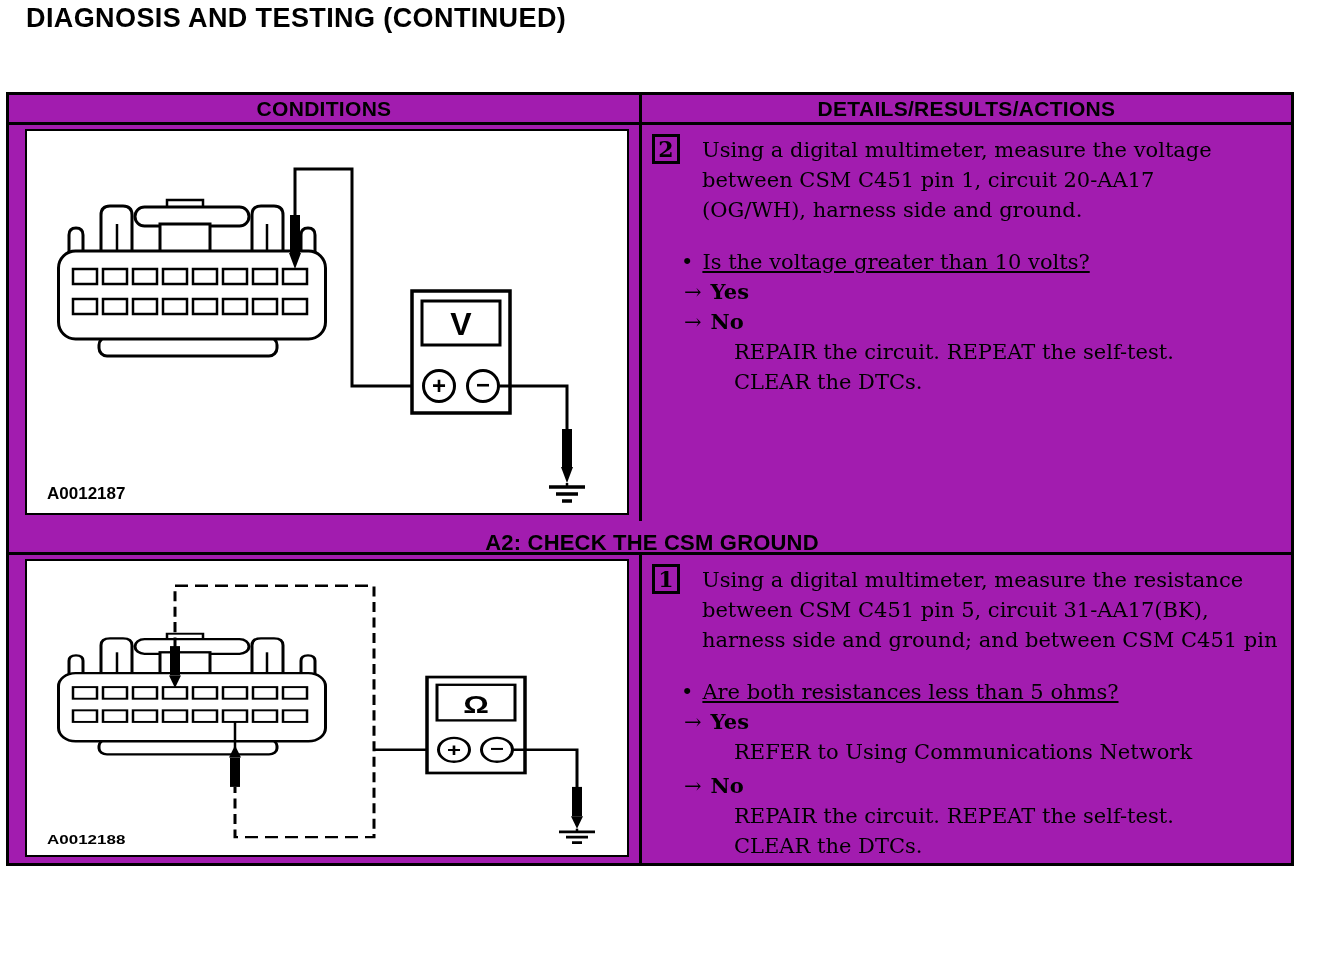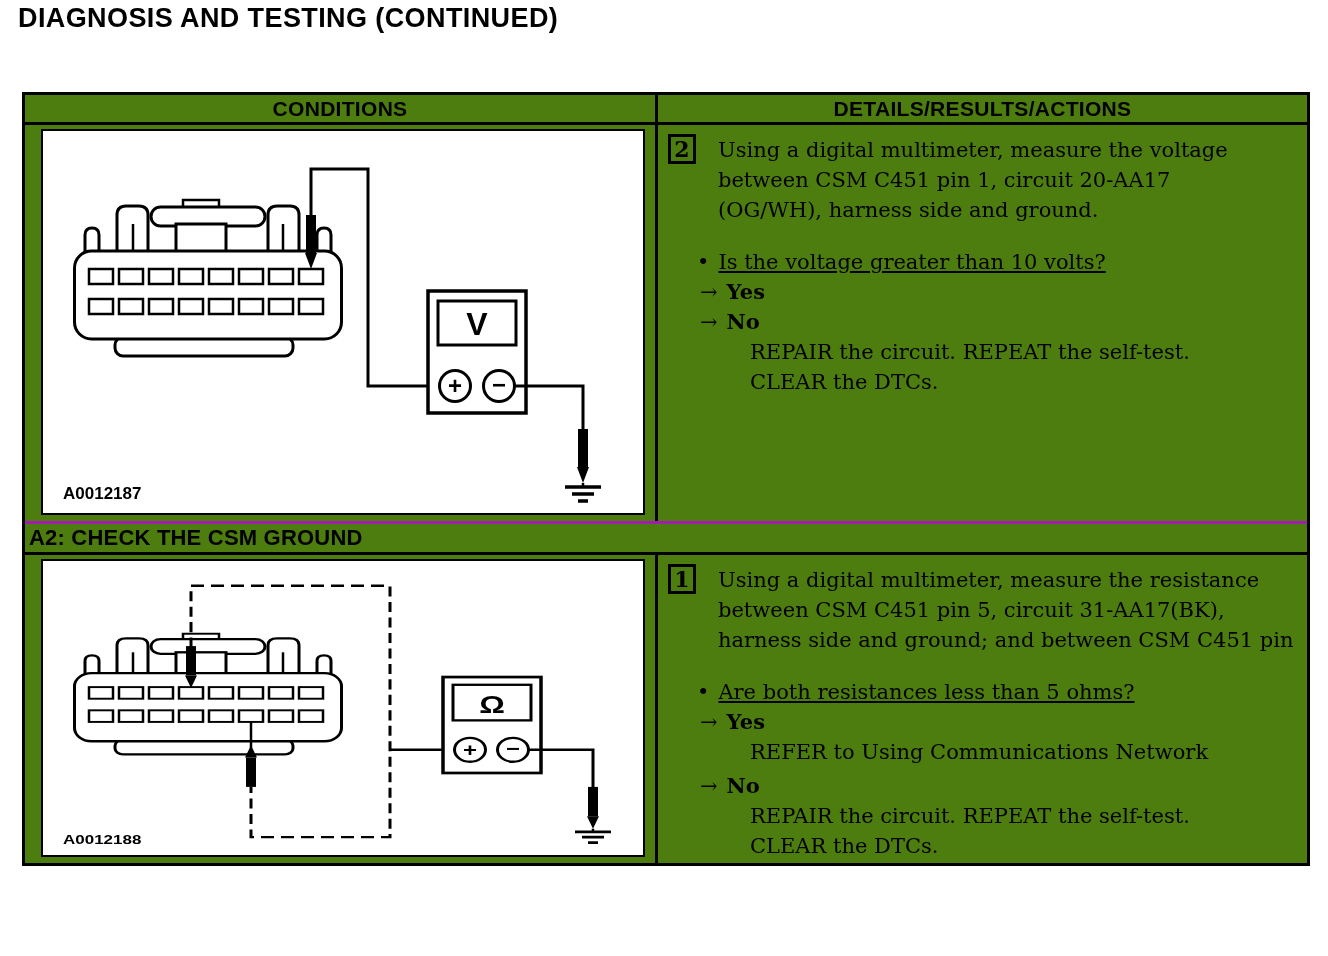--- a/index.html
+++ b/index.html
@@ -1,38 +1,38 @@
 <!DOCTYPE html>
 <html><head>
 <meta charset="utf-8">
 <style>
   * { margin:0; padding:0; box-sizing:border-box; }
   html,body { width:1328px; height:956px; background:#fff; color:#000;
               font-family:"Liberation Sans", sans-serif; overflow:hidden; }
   .page { position:relative; width:1328px; height:956px; background:#fff; }
 
-  .title { position:absolute; left:18px; top:3px; font-size:27px; font-weight:bold;
+  .title { position:absolute; left:26px; top:3px; font-size:27px; font-weight:bold;
            letter-spacing:0.4px; color:#000; font-family:"Liberation Sans", sans-serif; }
 
-  .doc-table { position:absolute; left:22px; top:92px; width:1288px; height:774px;
+  .doc-table { position:absolute; left:6px; top:92px; width:1288px; height:774px;
                border:3px solid #000; display:grid;
                grid-template-columns:633px 1fr;
-               grid-template-rows:30px 396px 34px 1fr; background:#4d7c0f; }
+               grid-template-rows:30px 396px 34px 1fr; background:#a21caf; }
 
   .th { font-size:21px; font-weight:bold; letter-spacing:0.3px; text-align:center;
         line-height:27px; border-bottom:3px solid #000; }
   .th-left  { border-right:3px solid #000; }
 
   .cell-fig { border-right:3px solid #000; padding:4px 10px 6px 16px; }
   .fig-frame { width:100%; height:100%; border:2px solid #000; position:relative; background:#fff; }
   .fig-frame svg { position:absolute; inset:0; width:100%; height:100%; }
 
-  .section-row { grid-column:1 / span 2; border-top:3px solid #a21caf; border-bottom:3px solid #000;
+  .section-row { grid-column:1 / span 2; border-top:8px solid #a21caf; border-bottom:3px solid #000;
                  font-size:22px; font-weight:bold; letter-spacing:0.2px;
-                 padding-left:4px; line-height:28px; }
+                 padding-left:4px; line-height:28px;text-align:center; }
 
   .det { position:relative; padding:10px 8px 0 12px;
          font-family:"DejaVu Serif", serif; font-size:21px; line-height:30px; }
   .stepbox { position:absolute; left:10px; top:9px; width:28px; height:30px;
              border:3px solid #000; display:flex; align-items:center; justify-content:center;
              font-weight:bold; font-size:22px; font-family:"DejaVu Serif", serif; }
   .iline { margin-left:48px; white-space:nowrap; }
   .qline { margin-top:22px; margin-left:27px; white-space:nowrap;text-decoration:underline; }
   .qline .bullet { display:inline-block; margin-right:9px; }
   .aline { margin-left:30px; white-space:nowrap; }

